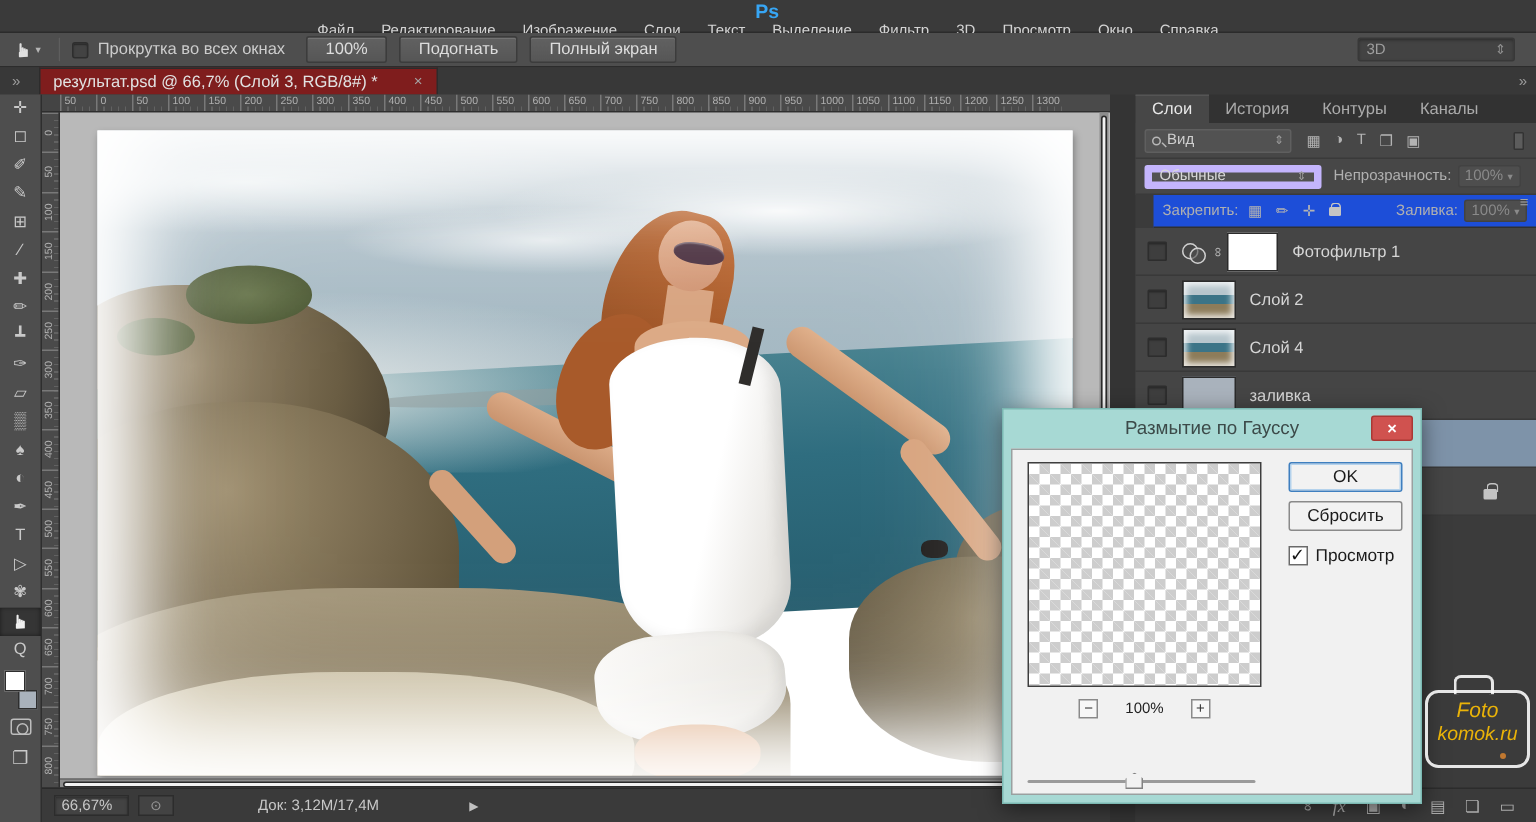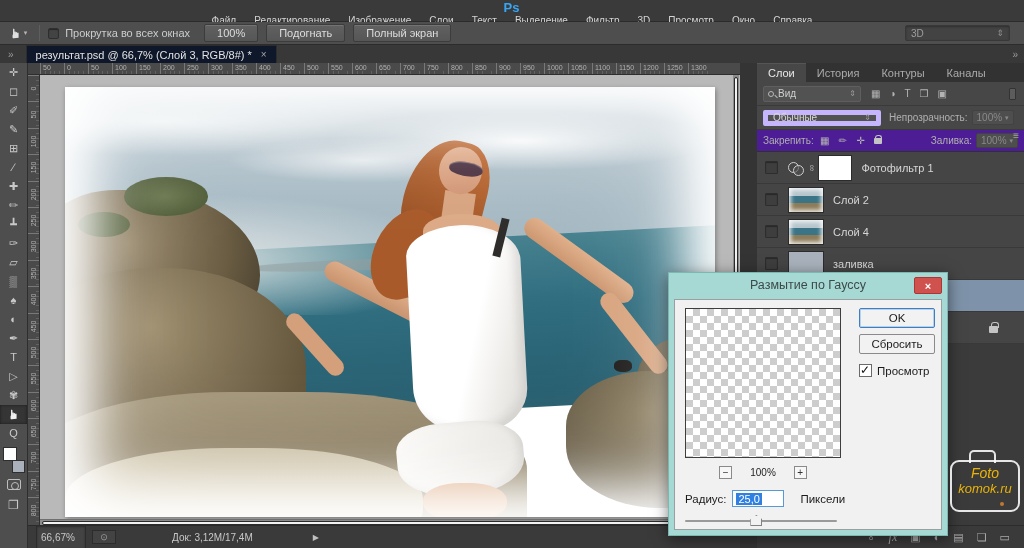--- a/index.html
+++ b/index.html
@@ -29,22 +29,22 @@
     color:#dddddd; font-size:11px; font-family:inherit; padding:2px 12px; margin-right:8px;
     box-shadow:inset 0 1px 0 #737373; }
   .workspace { margin-left:auto; margin-right:14px; width:105px; height:16px; background:#434343;
     border:1px solid #383838; border-radius:2px; display:flex; align-items:center; padding:0 5px;
     color:#9e9e9e; font-size:10px; box-shadow:inset 0 1px 2px rgba(0,0,0,.3); }
   .workspace .spin { margin-left:auto; font-size:9px; color:#8f8f8f; }
 
   
   #tabbar { position:absolute; left:0; top:45px; width:1024px; height:18px; background:#383838; display:flex; align-items:flex-end; }
   .chev { color:#9a9a9a; font-size:10px; padding:0 12px 3px 8px; }
-  .doctab { height:18px; background:#0f172a; display:flex; align-items:center; padding:0 9px;
-    border:1px solid #2c2c2c; border-bottom:none; color:#e2e2e2; font-size:11px; white-space:nowrap; }
+  .doctab { height:18px; background:#7f1d1d; display:flex; align-items:center; padding:0 9px;
+    border:1px solid #2c2c2c; border-bottom:none; color:#e2e2e2; font-size:11px; white-space:nowrap;gap:15px; }
   .tabx { color:#a5a5a5; font-size:10px; margin-left:9px; }
   .panel-chev { position:absolute; right:6px; bottom:3px; color:#9a9a9a; font-size:10px; }
 
   
   #toolbar { position:absolute; left:0; top:63px; width:28px; height:485px; background:#4e4e4e;
     border-right:1px solid #2e2e2e; display:flex; flex-direction:column; align-items:center; }
   .tools { display:flex; flex-direction:column; width:100%; }
   .tool { height:19px; display:flex; align-items:center; justify-content:center; }
   .tool .g { color:#c9c9c9; font-size:11px; line-height:1; }
   .tool.selected { background:#353535; box-shadow:inset 0 0 3px rgba(0,0,0,.5); }
@@ -127,21 +127,21 @@
   .strap { left:66.5%; top:30.5%; width:1.2%; height:9%; transform:rotate(14deg); background:#2f2d2b; }
   .shorts { left:51%; top:78%; width:19.5%; height:17%; transform:rotate(-5deg); border-radius:35% 40% 45% 45%;
     background:linear-gradient(100deg,#fbfaf8,#e7e5e0); box-shadow:inset -5px -3px 8px rgba(0,0,0,.09); }
   .thigh { left:55%; top:92%; width:13%; height:9%; border-radius:45%; background:#dfae88; }
   .vig { left:-2px; top:-2px; right:-2px; bottom:-2px;
     box-shadow:inset 0 0 50px 28px #ffffff, inset 0 0 120px 18px rgba(255,255,255,.55); }
 
   
   #statusbar { position:absolute; left:28px; top:525px; width:712px; height:23px; background:#3a3a3a;
     border-top:1px solid #2a2a2a; display:flex; align-items:center; color:#c8c8c8; font-size:10px; }
-  .zoombox { margin-left:8px; width:50px; height:24px; background:#434343; border:1px solid #2c2c2c;
+  .zoombox { margin-left:8px; width:50px; height:14px; background:#434343; border:1px solid #2c2c2c;
     display:flex; align-items:center; padding:0 4px; box-shadow:inset 0 1px 2px rgba(0,0,0,.35); }
   .stat-ico { margin-left:6px; width:24px; height:14px; background:#434343; border:1px solid #2c2c2c;
     display:flex; align-items:center; justify-content:center; color:#9c9c9c; font-size:9px; }
   .docinfo { margin-left:56px; }
   .stat-arrow { margin-left:60px; font-size:8px; color:#c0c0c0; }
 
   
   #panel { position:absolute; left:757px; top:63px; width:267px; height:485px; background:#3b3b3b; z-index:10; }
   .ptabs { position:relative; height:19px; background:#323232; display:flex; align-items:flex-end; }
   .ptab { height:19px; display:flex; align-items:center; padding:0 11px; font-size:11px; color:#ababab; }
@@ -157,21 +157,21 @@
   .fico { color:#b3b3b3; font-size:10px; }
   .ftoggle { margin-left:auto; margin-right:8px; width:7px; height:12px; background:#5c5c5c; border:1px solid #333; border-radius:1px; }
   .brow { height:24px; background:#474747; display:flex; align-items:center; border-bottom:1px solid #3a3a3a; }
   .blendbox { margin-left:6px; width:118px; height:16px; background:#525252; border:5px solid #c4b5fd;
     border-radius:2px; display:flex; align-items:center; padding:0 5px; color:#d8d8d8; font-size:10px; }
   .blendbox .spin { margin-left:auto; font-size:8px; color:#9e9e9e; }
   .plabel { color:#b0b0b0; font-size:10px; margin-left:8px; }
   .valbox { margin-left:4px; width:42px; height:15px; background:#4e4e4e; border:1px solid #424242;
     border-radius:2px; display:flex; align-items:center; padding:0 4px; color:#8a8a8a; font-size:10px; }
   .valbox .dd { margin-left:auto; font-size:7px; color:#8a8a8a; }
-  .lrow { height:22px; background:#4c1d95; display:flex; align-items:center; border-bottom:1px solid #303030; }
+  .lrow { height:22px; background:#1d4ed8; display:flex; align-items:center; border-bottom:1px solid #303030;margin-left:12px; }
   .lrow-icons { display:flex; gap:8px; margin-left:6px; }
   .lrow-ico { color:#b3b3b3; font-size:10px; min-width:10px; text-align:center; }
   .csslock { position:relative; width:9px; height:8px; }
   .csslock::before { content:""; position:absolute; left:0; top:3px; width:8px; height:6px; background:#c4c4c4; border-radius:1px; }
   .csslock::after { content:""; position:absolute; left:1.5px; top:0; width:5px; height:4px;
     border:1.3px solid #c4c4c4; border-bottom:none; border-radius:3px 3px 0 0; }
   .lockico { position:relative; display:inline-block; width:9px; height:11px; }
   .lockico::before { content:""; position:absolute; left:0; top:4px; width:9px; height:7px; background:#c4c4c4; border-radius:1px; }
   .lockico::after { content:""; position:absolute; left:1.5px; top:0; width:6px; height:5px;
     border:1.4px solid #c4c4c4; border-bottom:none; border-radius:3px 3px 0 0; }
@@ -663,27 +663,20 @@
       <span>Размытие по Гауссу</span>
     </div>
     <div class="dlg-close">×</div>
     <div class="dlg-body">
       <div class="preview"></div>
       <div class="zoomrow">
         <span class="zbtn">−</span>
         <span class="zval">100%</span>
         <span class="zbtn">+</span>
       </div>
-      <div class="radrow">
-        <span class="radlab">Радиус:</span>
-        <span class="radinput">
-          <span class="sel">25,0</span>
-        </span>
-        <span class="radunits">Пиксели</span>
-      </div>
       <div class="sliderrow">
         <div class="track"></div>
         <div class="sthumb"></div>
       </div>
       <button class="dlg-btn ok">OK</button>
       <button class="dlg-btn reset">Сбросить</button>
       <div class="prevrow">
         <span class="dlg-cb"></span>
         <span class="prevlab">Просмотр</span>
       </div>

